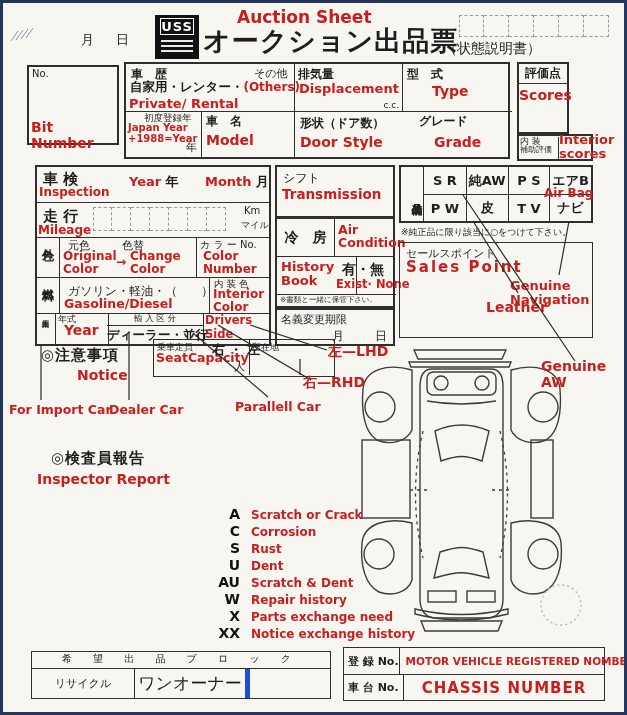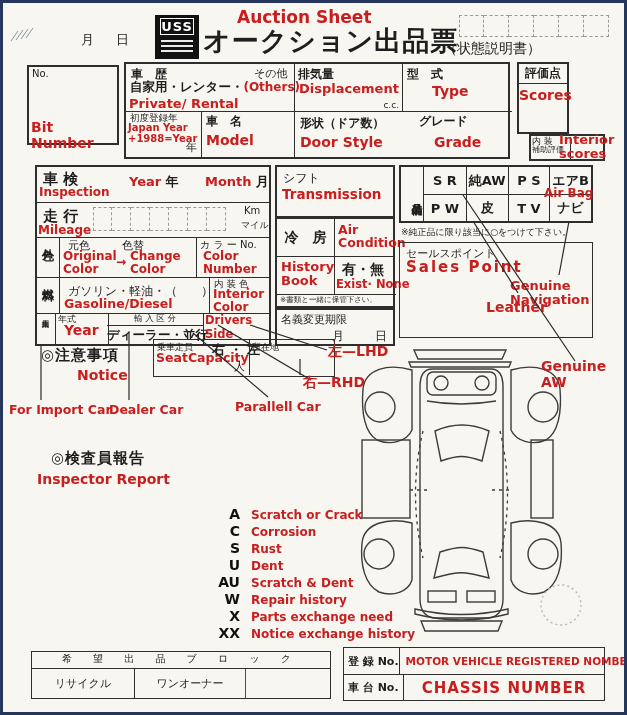--- a/index.html
+++ b/index.html
@@ -80,42 +80,42 @@
       <span class="abs jp b" style="left:4px;top:2px;font-size:12px;">排気量</span>
       <span class="abs red" style="left:5px;top:17px;font-size:13px;">Displacement</span>
       <span class="abs jp" style="right:3px;bottom:1px;font-size:9px;">c.c.</span>
     </div>
     <div class="abs" style="left:276px;top:0;width:110px;height:47px;border-bottom:1px solid #2e2e2e;">
       <span class="abs jp b" style="left:5px;top:2px;font-size:12px;">型　式</span>
       <span class="abs red" style="left:30px;top:19px;font-size:14px;">Type</span>
     </div>
 
     <div class="abs" style="left:0;top:47px;width:75px;height:46px;border-right:1px solid #2e2e2e;">
-      <span class="abs jp" style="left:4px;top:1px;font-size:9.5px;">初度登録年</span>
+      <span class="abs jp" style="left:18px;top:1px;font-size:9.5px;">初度登録年</span>
       <span class="abs red tight" style="left:2px;top:12px;font-size:10px;">Japan Year</span>
       <span class="abs red tight" style="left:2px;top:23px;font-size:10px;">+1988=Year</span>
       <span class="abs jp" style="right:4px;bottom:2px;font-size:11px;">年</span>
     </div>
     <div class="abs" style="left:75px;top:47px;width:93px;height:46px;border-right:1px solid #2e2e2e;">
       <span class="abs jp b" style="left:5px;top:2px;font-size:12px;">車　名</span>
       <span class="abs red" style="left:5px;top:21px;font-size:14px;">Model</span>
     </div>
     <div class="abs" style="left:168px;top:47px;width:218px;height:46px;">
       <span class="abs jp b" style="left:6px;top:4px;font-size:12px;">形状（ドア数）</span>
       <span class="abs jp b" style="left:125px;top:2px;font-size:12px;">グレード</span>
       <span class="abs red" style="left:6px;top:23px;font-size:14px;">Door Style</span>
       <span class="abs red" style="left:140px;top:23px;font-size:14px;">Grade</span>
     </div>
   </div>
 
   <div class="bx" style="left:514px;top:59px;width:52px;height:72px;">
     <div style="border-bottom:1.5px solid #2e2e2e;text-align:center;font-size:12px;font-weight:bold;padding:1px 0;">評価点</div>
     <div class="red" style="text-align:center;font-size:14px;margin-top:3px;">Scores</div>
   </div>
-  <div class="bx" style="left:514px;top:131px;width:76px;height:27px;margin-left:12px;">
+  <div class="bx" style="left:514px;top:131px;width:76px;height:27px;">
     <div class="abs tight" style="left:1px;top:1px;width:38px;border-right:1px solid #2e2e2e;height:22px;">
       <div class="jp" style="font-size:9px;">内 装</div>
       <div class="jp" style="font-size:8px;">補助評価</div>
     </div>
   </div>
   <span class="abs red tight" style="left:556px;top:130px;width:62px;font-size:13px;">Interior scores</span>
 
   <div class="bx" style="left:32px;top:162px;width:236px;height:181px;">
 
     <div class="abs" style="left:0;top:0;width:232px;height:35px;border-bottom:1px solid #2e2e2e;">
@@ -189,21 +189,21 @@
     <span class="abs jp" style="left:6px;top:3px;font-size:12px;">シフト</span>
     <span class="abs red" style="left:5px;top:19px;font-size:13.5px;">Transmission</span>
   </div>
   <div class="bx" style="left:272px;top:214px;width:120px;height:91px;">
     <div class="abs" style="left:0;top:0;width:57px;height:37px;border-right:1px solid #2e2e2e;border-bottom:1px solid #2e2e2e;display:flex;align-items:center;justify-content:center;">
       <span class="jp b" style="font-size:14px;">冷　房</span>
     </div>
     <div class="abs" style="left:57px;top:0;width:59px;height:37px;border-bottom:1px solid #2e2e2e;">
       <span class="abs red tight" style="left:4px;top:4px;width:50px;font-size:12.5px;">Air Condition</span>
     </div>
-    <div class="abs" style="left:0;top:37px;width:57px;height:38px;border-right:1px solid #2e2e2e;">
+    <div class="abs" style="left:0;top:37px;width:57px;height:38px;border-right:1px solid #2e2e2e;padding-left:22px;">
       <span class="abs red tight" style="left:4px;top:4px;width:52px;font-size:13px;">History Book</span>
     </div>
     <div class="abs" style="left:57px;top:37px;width:59px;height:38px;">
       <span class="abs jp b" style="left:8px;top:5px;font-size:14px;">有・無</span>
       <span class="abs red" style="left:2px;top:21px;font-size:11.5px;white-space:nowrap;">Exist· None</span>
     </div>
     <div class="abs jp" style="left:0;top:75px;width:116px;height:13px;border-top:1px solid #2e2e2e;font-size:7.5px;padding-left:3px;">※書類と一緒に保管下さい。</div>
   </div>
   <div class="bx" style="left:272px;top:305px;width:120px;height:38px;">
     <span class="abs jp" style="left:4px;top:2px;font-size:11px;">名義変更期限</span>
@@ -290,21 +290,21 @@
     <div class="legend-row">
         <span class="legend-code">XX</span>
         <span class="legend-desc red">Notice exchange history</span>
       </div>
   </div>
 
   <div class="bx1" style="left:28px;top:648px;width:300px;height:48px;">
     <div class="jp" style="border-bottom:1px solid #2e2e2e;height:16px;font-size:10px;text-align:center;letter-spacing:9px;overflow:hidden;">希 望 出 品 ブ ロ ッ ク</div>
     <div style="display:flex;height:29px;">
       <div class="jp" style="width:102px;border-right:1px solid #2e2e2e;display:flex;align-items:center;justify-content:center;font-size:11px;">リサイクル</div>
-      <div class="jp" style="width:110px;border-right:1px solid #1d4ed8;display:flex;align-items:center;justify-content:center;font-size:11px;">ワンオーナー</div>
+      <div class="jp" style="width:110px;border-right:5px solid #1d4ed8;display:flex;align-items:center;justify-content:center;font-size:17px;">ワンオーナー</div>
       <div style="flex:1;"></div>
     </div>
   </div>
 
   <div class="bx1" style="left:340px;top:644px;width:262px;height:54px;">
     <div style="display:flex;height:26px;border-bottom:1px solid #2e2e2e;">
       <div class="jp b" style="width:55px;border-right:1px solid #2e2e2e;display:flex;align-items:center;padding-left:4px;font-size:11px;white-space:nowrap;">登 録 No.</div>
       <div class="red" style="flex:1;display:flex;align-items:center;padding-left:6px;font-size:10.5px;white-space:nowrap;">MOTOR VEHICLE  REGISTERED NOMBER</div>
     </div>
     <div style="display:flex;height:25px;">

